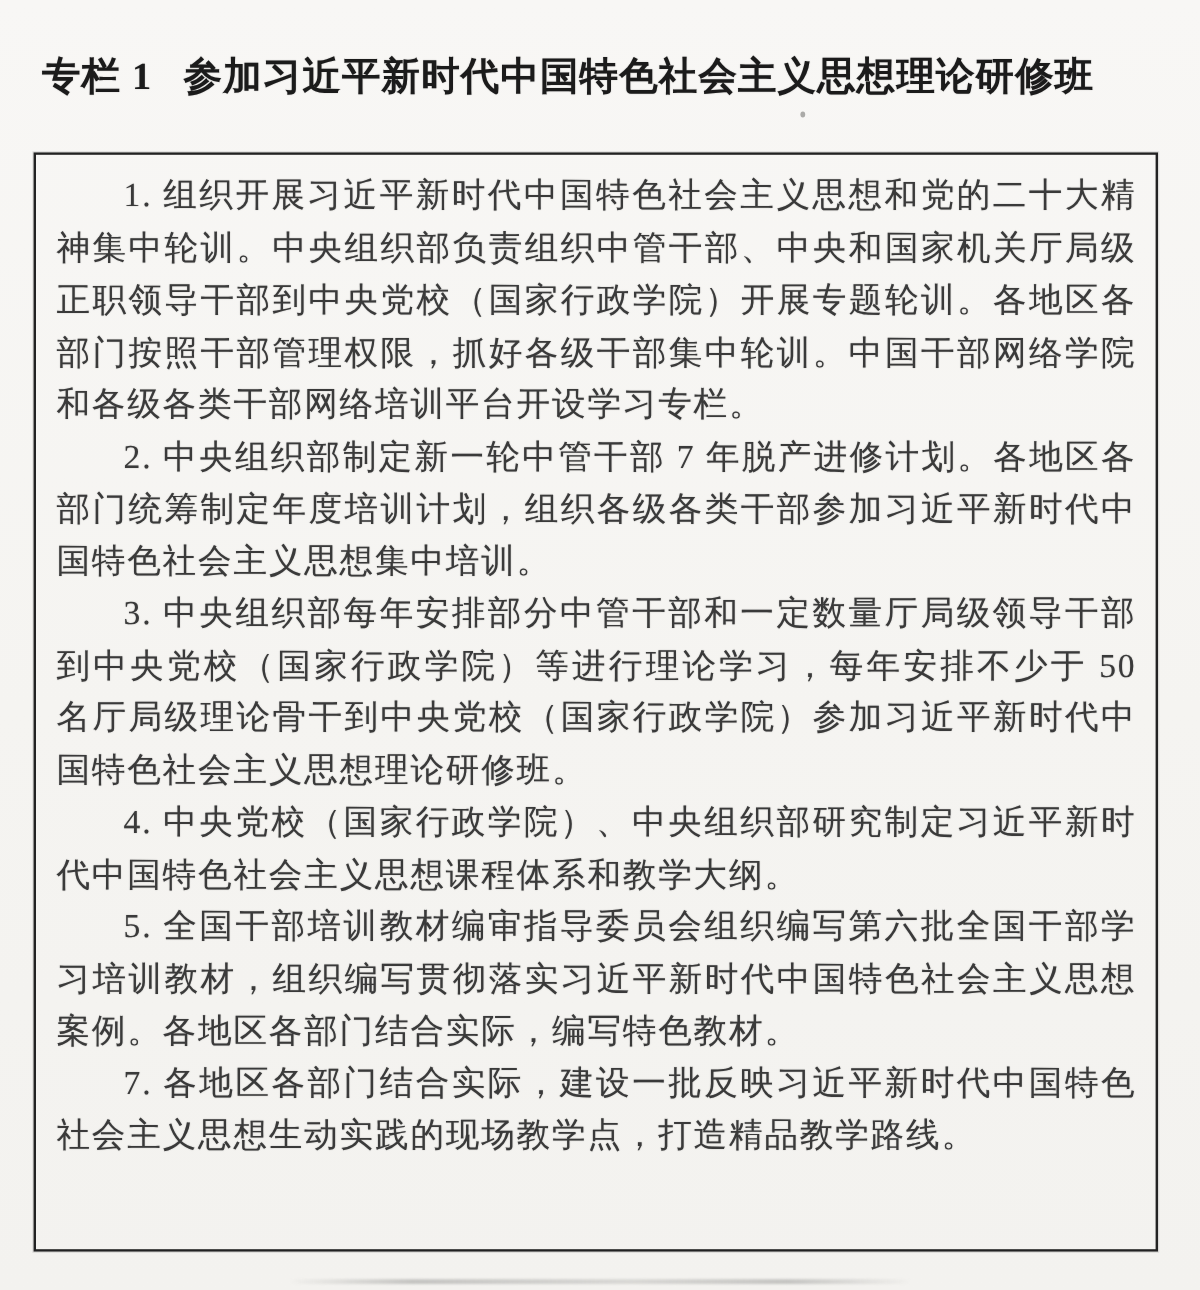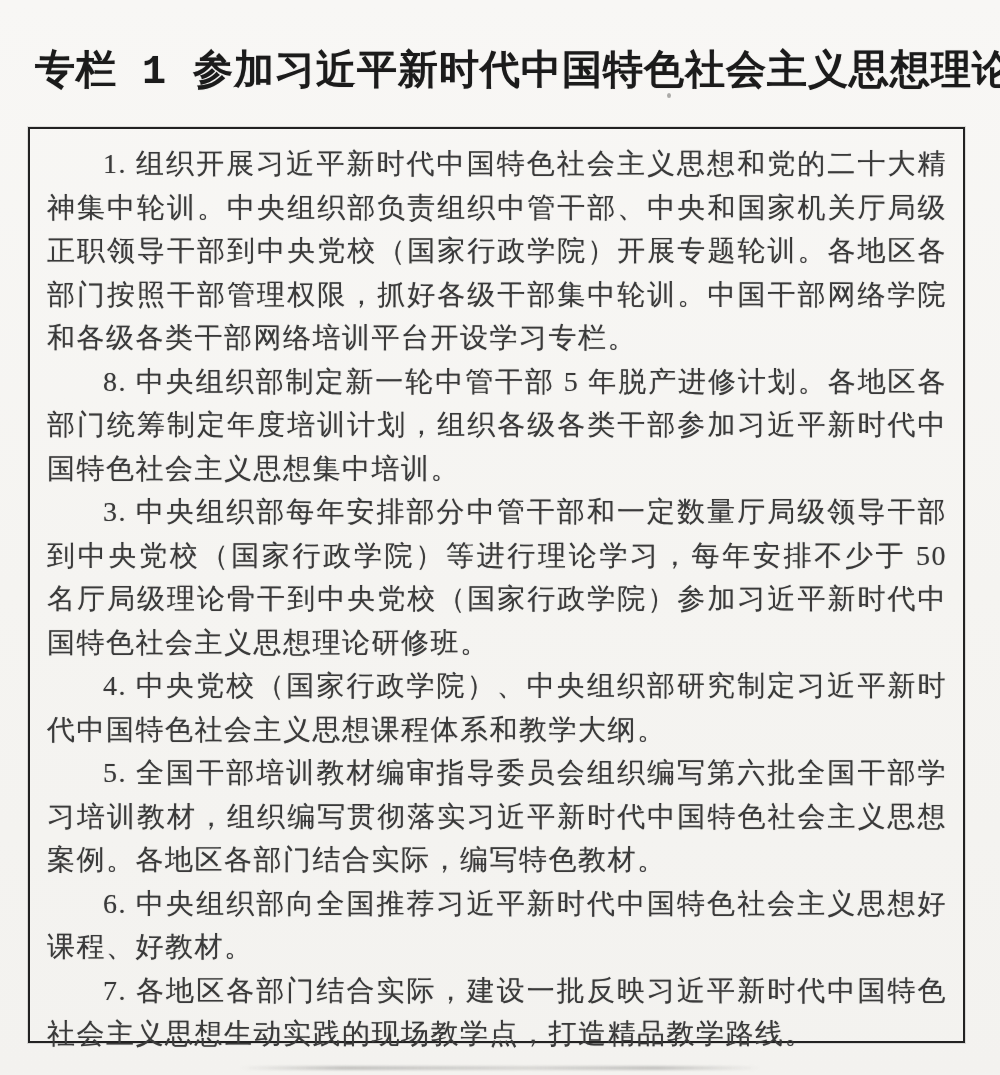--- a/index.html
+++ b/index.html
@@ -12,23 +12,23 @@
   .page {
     position: relative;
     width: 1000px; height: 1075px;
     background: linear-gradient(180deg, #f8f7f5 0%, #f5f4f1 55%, #f3f2ef 100%);
     color: #333;
   }
   .doc-title {
     position: absolute;
     left: 35px; top: 42px;
     width: 940px;
-    font-family: Liberation Mono, monospace;
+    font-family: Liberation Serif, serif;
     font-weight: 700;
-    font-size: 40px;
+    font-size: 32px;
     letter-spacing: 1px;
     color: #1b1b1b;
     white-space: nowrap;
     display: flex;
     align-items: flex-end;
     text-shadow: 0 0 1px rgba(27,27,27,0.35);
   }
   .doc-title .title-label { margin-right: 26px; flex: 0 0 auto; }
   .scan-dot {
     position: absolute; left: 667px; top: 93px;
@@ -71,23 +71,22 @@
 
   <div class="doc-title">
     <span class="title-label">专栏 1</span>
     <span class="title-text">参加习近平新时代中国特色社会主义思想理论研修班</span>
   </div>
 
   <div class="scan-dot"></div>
 
   <div class="plan-box">
     <p>1. 组织开展习近平新时代中国特色社会主义思想和党的二十大精神集中轮训。中央组织部负责组织中管干部、中央和国家机关厅局级正职领导干部到中央党校（国家行政学院）开展专题轮训。各地区各部门按照干部管理权限，抓好各级干部集中轮训。中国干部网络学院和各级各类干部网络培训平台开设学习专栏。</p>
-    <p>8. 中央组织部制定新一轮中管干部 5 年脱产进修计划。各地区各部门统筹制定年度培训计划，组织各级各类干部参加习近平新时代中国特色社会主义思想集中培训。</p>
+    <p>2. 中央组织部制定新一轮中管干部 7 年脱产进修计划。各地区各部门统筹制定年度培训计划，组织各级各类干部参加习近平新时代中国特色社会主义思想集中培训。</p>
     <p>3. 中央组织部每年安排部分中管干部和一定数量厅局级领导干部到中央党校（国家行政学院）等进行理论学习，每年安排不少于 50 名厅局级理论骨干到中央党校（国家行政学院）参加习近平新时代中国特色社会主义思想理论研修班。</p>
     <p>4. 中央党校（国家行政学院）、中央组织部研究制定习近平新时代中国特色社会主义思想课程体系和教学大纲。</p>
     <p>5. 全国干部培训教材编审指导委员会组织编写第六批全国干部学习培训教材，组织编写贯彻落实习近平新时代中国特色社会主义思想案例。各地区各部门结合实际，编写特色教材。</p>
-    <p>6. 中央组织部向全国推荐习近平新时代中国特色社会主义思想好课程、好教材。</p>
     <p>7. 各地区各部门结合实际，建设一批反映习近平新时代中国特色社会主义思想生动实践的现场教学点，打造精品教学路线。</p>
   </div>
 
   <div class="scan-smudge"></div>
 
 </div>
 
 </body></html>

